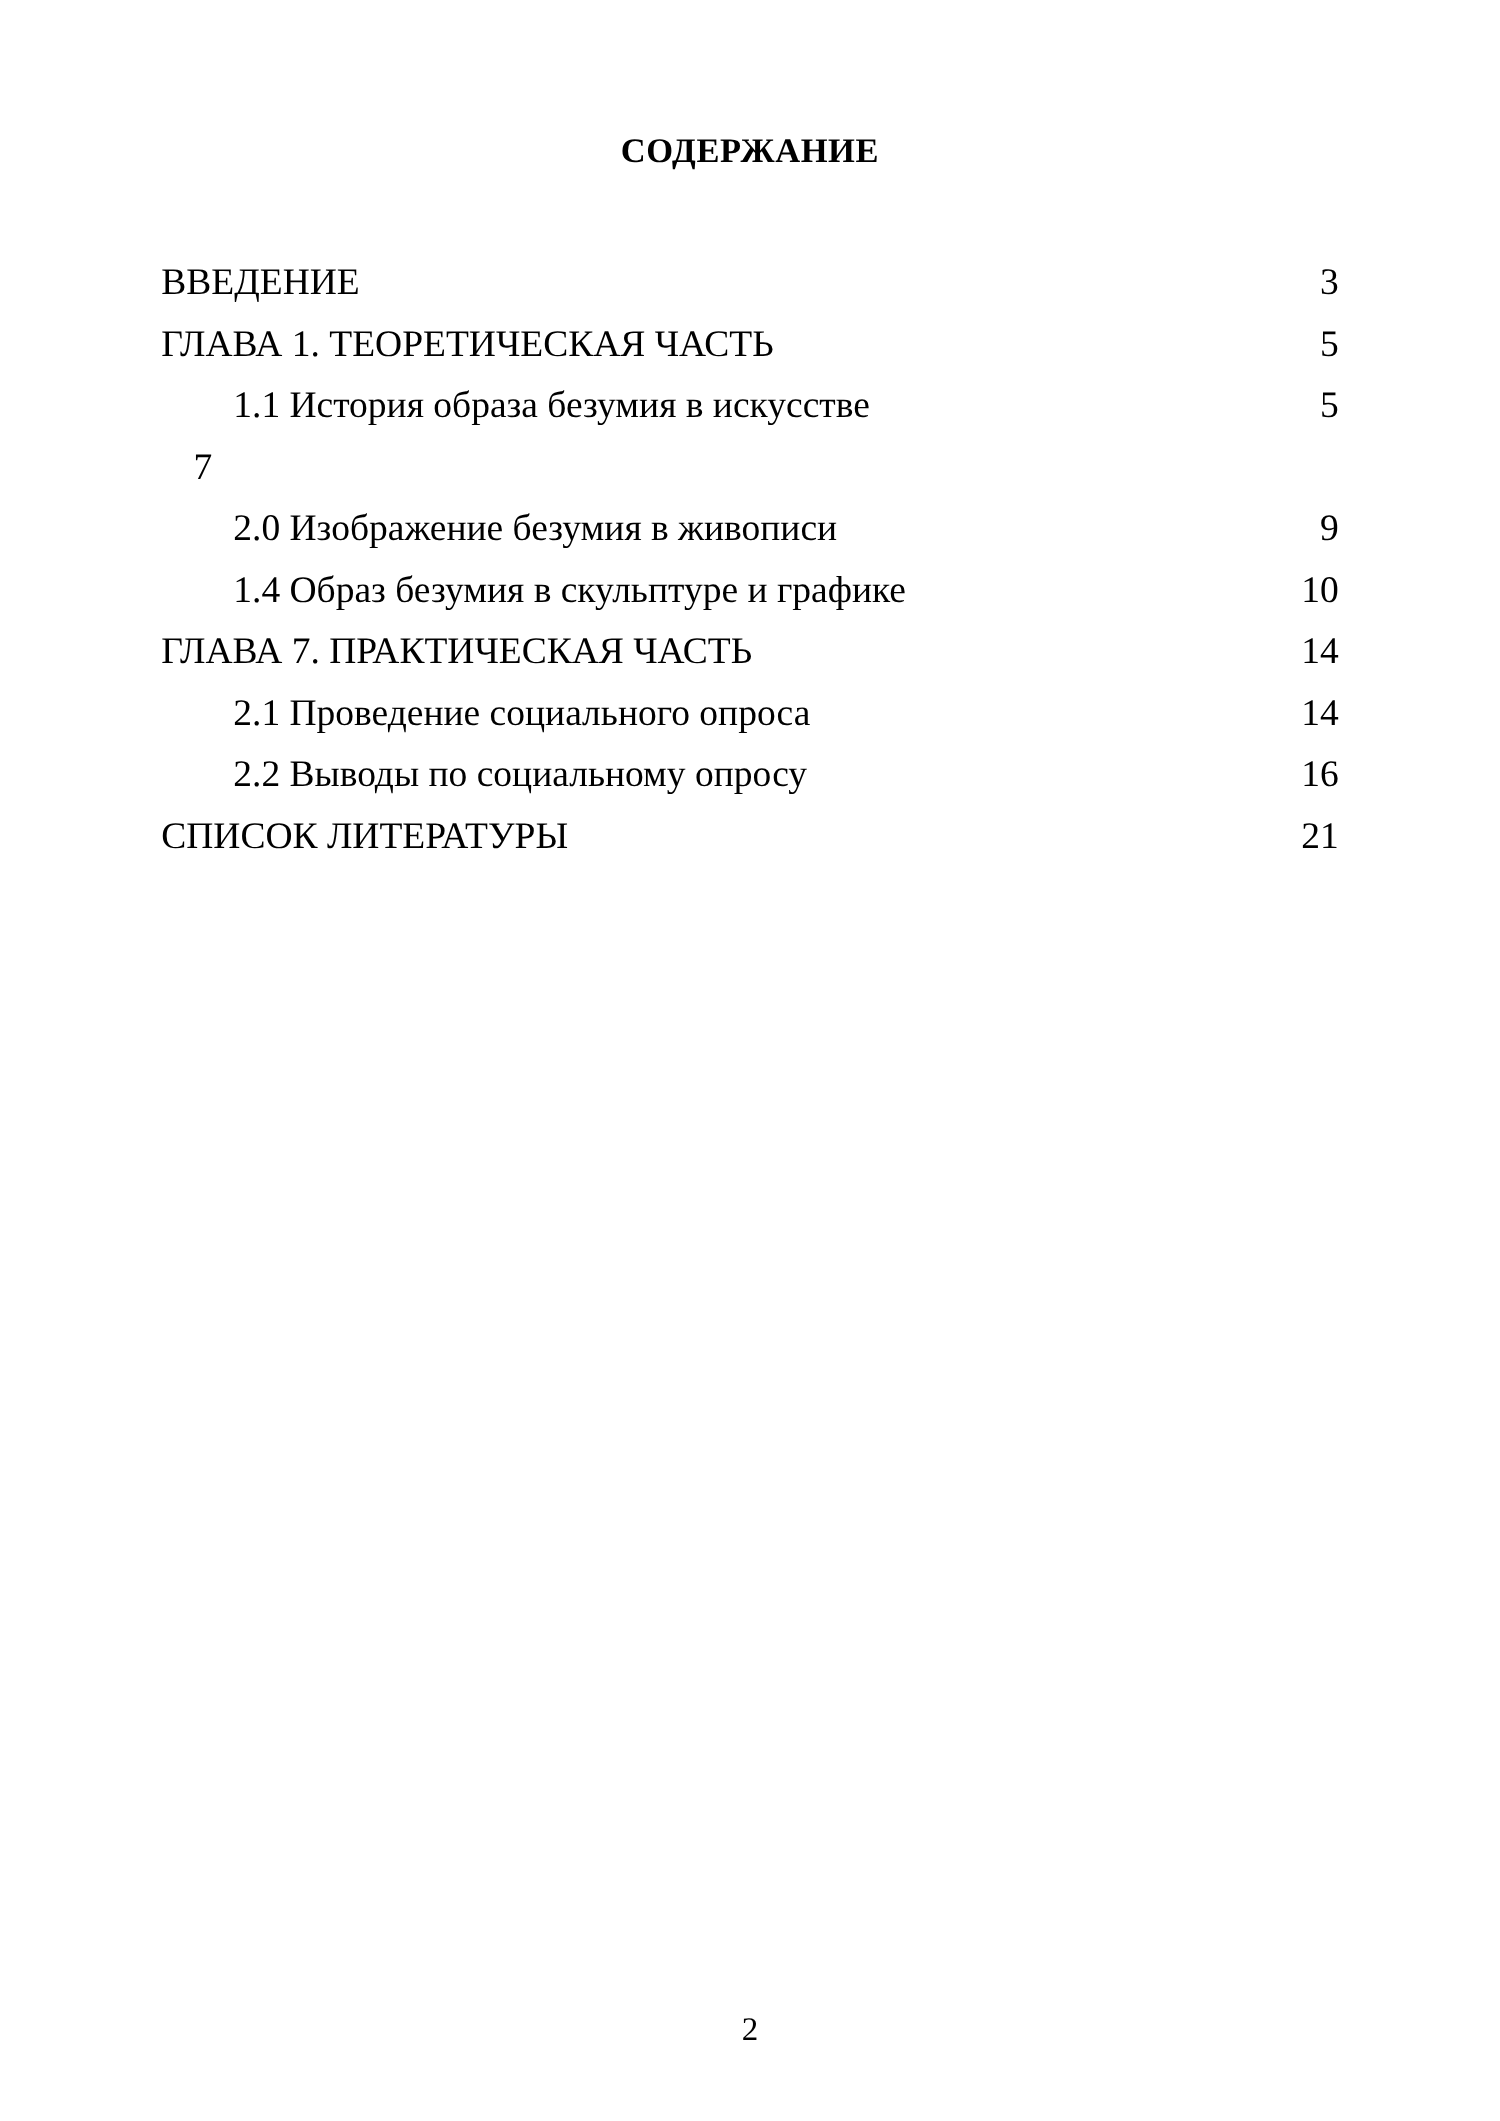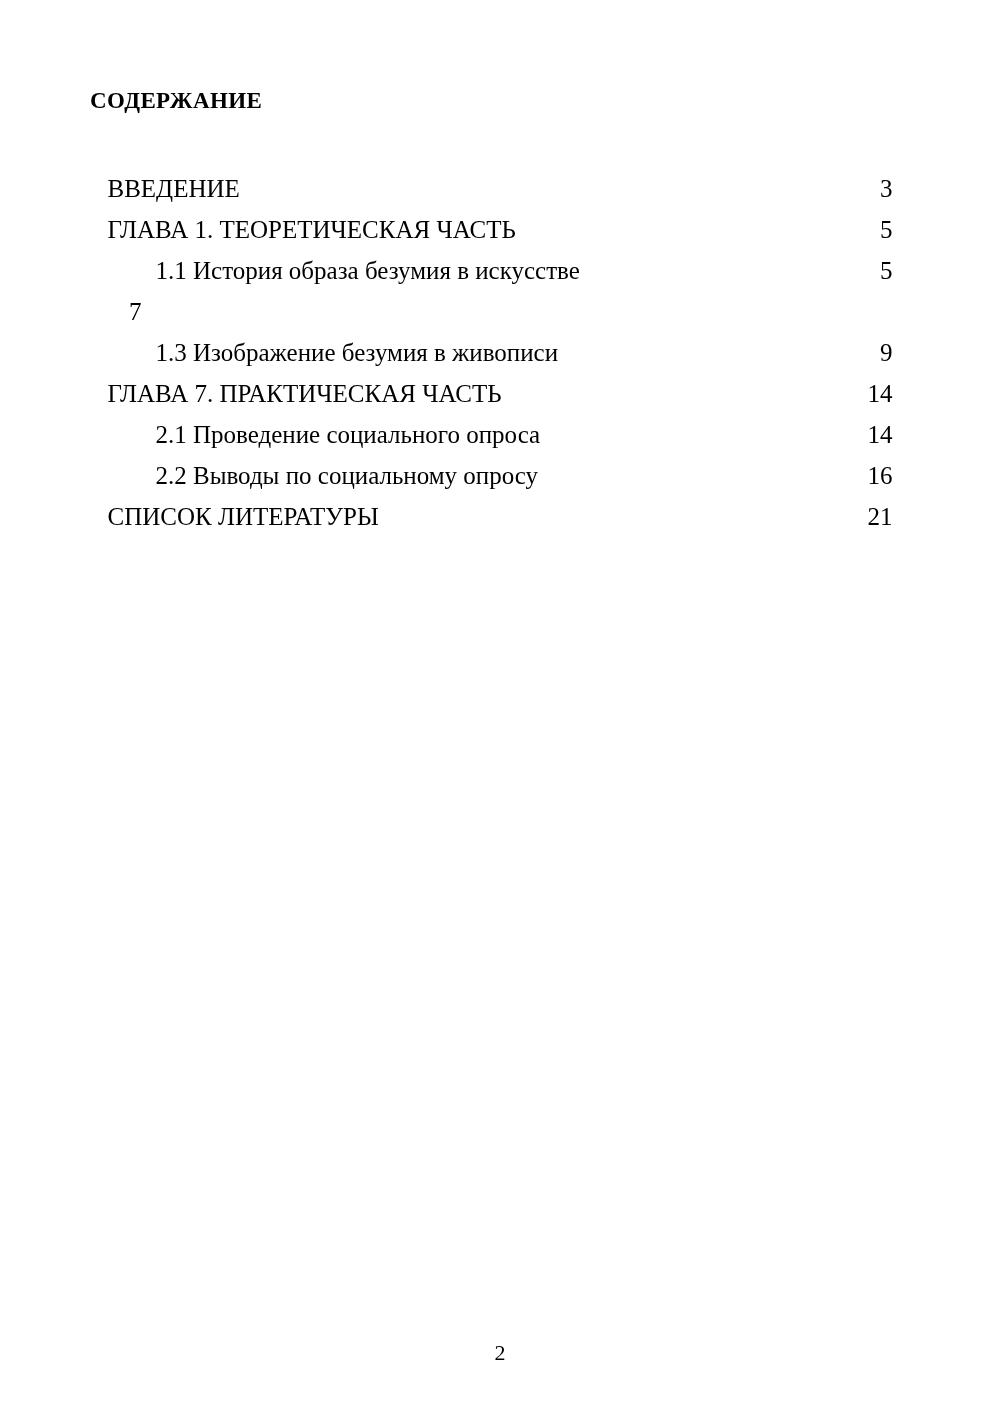--- a/index.html
+++ b/index.html
@@ -16,20 +16,21 @@
     overflow: hidden;
   }
   .page {
     width: 1000px;
     height: 1414px;
     box-sizing: border-box;
     padding: 88px 90px 40px 90px;
     position: relative;
   }
   .doc-title {
+    text-align: center;
     font-weight: bold;
     font-size: 23px;
     letter-spacing: 0.4px;
     margin: 0 0 56px 0;
   }
   .toc {
     width: 785px;
     margin: 0 auto;
   }
   .toc-row {
@@ -87,24 +88,28 @@
     <div class="toc-row level-2">
       <span class="label">1.1 История образа безумия в искусстве</span>
       <span class="page-num">5</span>
     </div>
 
     <div class="toc-row level-2">
       <span class="page-num">7</span>
     </div>
 
     <div class="toc-row level-2">
-      <span class="label">1.3 Изображение безумия в живописи</span>
+      <span class="label">2.0 Изображение безумия в живописи</span>
       <span class="page-num">9</span>
     </div>
 
+    <div class="toc-row level-2">
+      <span class="label">1.4 Образ безумия в скульптуре и графике</span>
+      <span class="page-num">10</span>
+    </div>
 
     <div class="toc-row level-1">
       <span class="label">ГЛАВА 7. ПРАКТИЧЕСКАЯ ЧАСТЬ</span>
       <span class="page-num">14</span>
     </div>
 
     <div class="toc-row level-2">
       <span class="label">2.1 Проведение социального опроса</span>
       <span class="page-num">14</span>
     </div>

